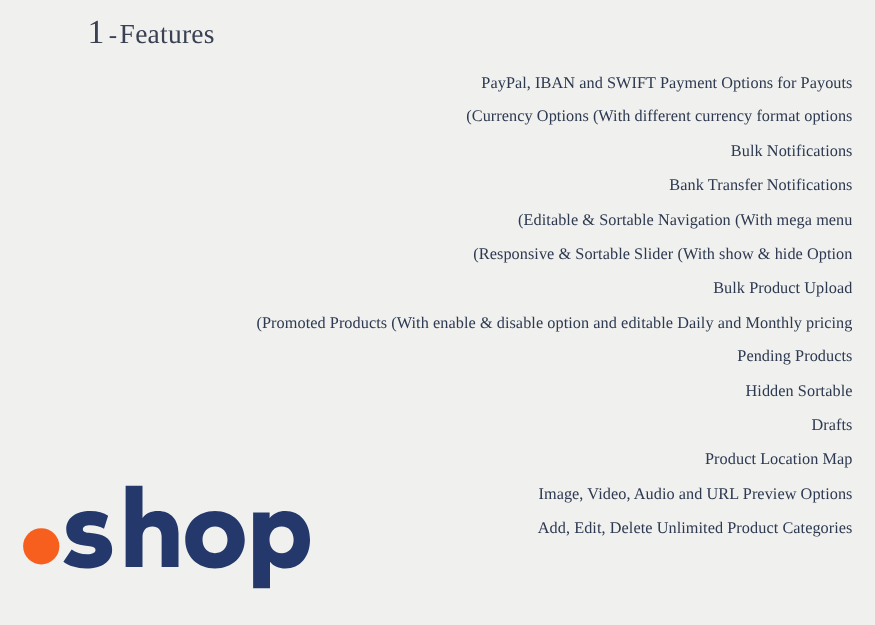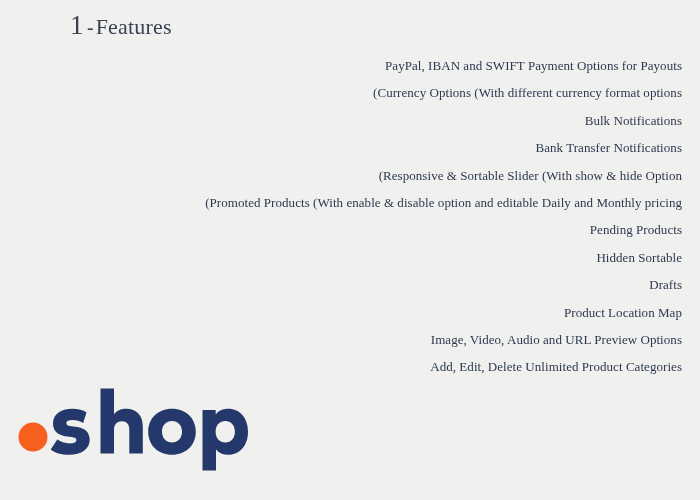--- a/index.html
+++ b/index.html
@@ -93,21 +93,23 @@
 
   <div id="heading">
     <span class="num">1</span><span class="dash">-</span><span class="word">Features</span>
   </div>
 
   <ul id="feature-list">
     <li>PayPal, IBAN and SWIFT Payment Options for Payouts</li>
     <li>(Currency Options (With different currency format options</li>
     <li>Bulk Notifications</li>
     <li>Bank Transfer Notifications</li>
+    <li>(Editable &amp; Sortable Navigation (With mega menu</li>
     <li>(Responsive &amp; Sortable Slider (With show &amp; hide Option</li>
+    <li>Bulk Product Upload</li>
     <li>(Promoted Products (With enable &amp; disable option and editable Daily and Monthly pricing</li>
     <li>Pending Products</li>
     <li>Hidden Sortable</li>
     <li>Drafts</li>
     <li>Product Location Map</li>
     <li>Image, Video, Audio and URL Preview Options</li>
     <li>Add, Edit, Delete Unlimited Product Categories</li>
   </ul>
 
   <div id="shop-logo" role="img" aria-label=".shop">

